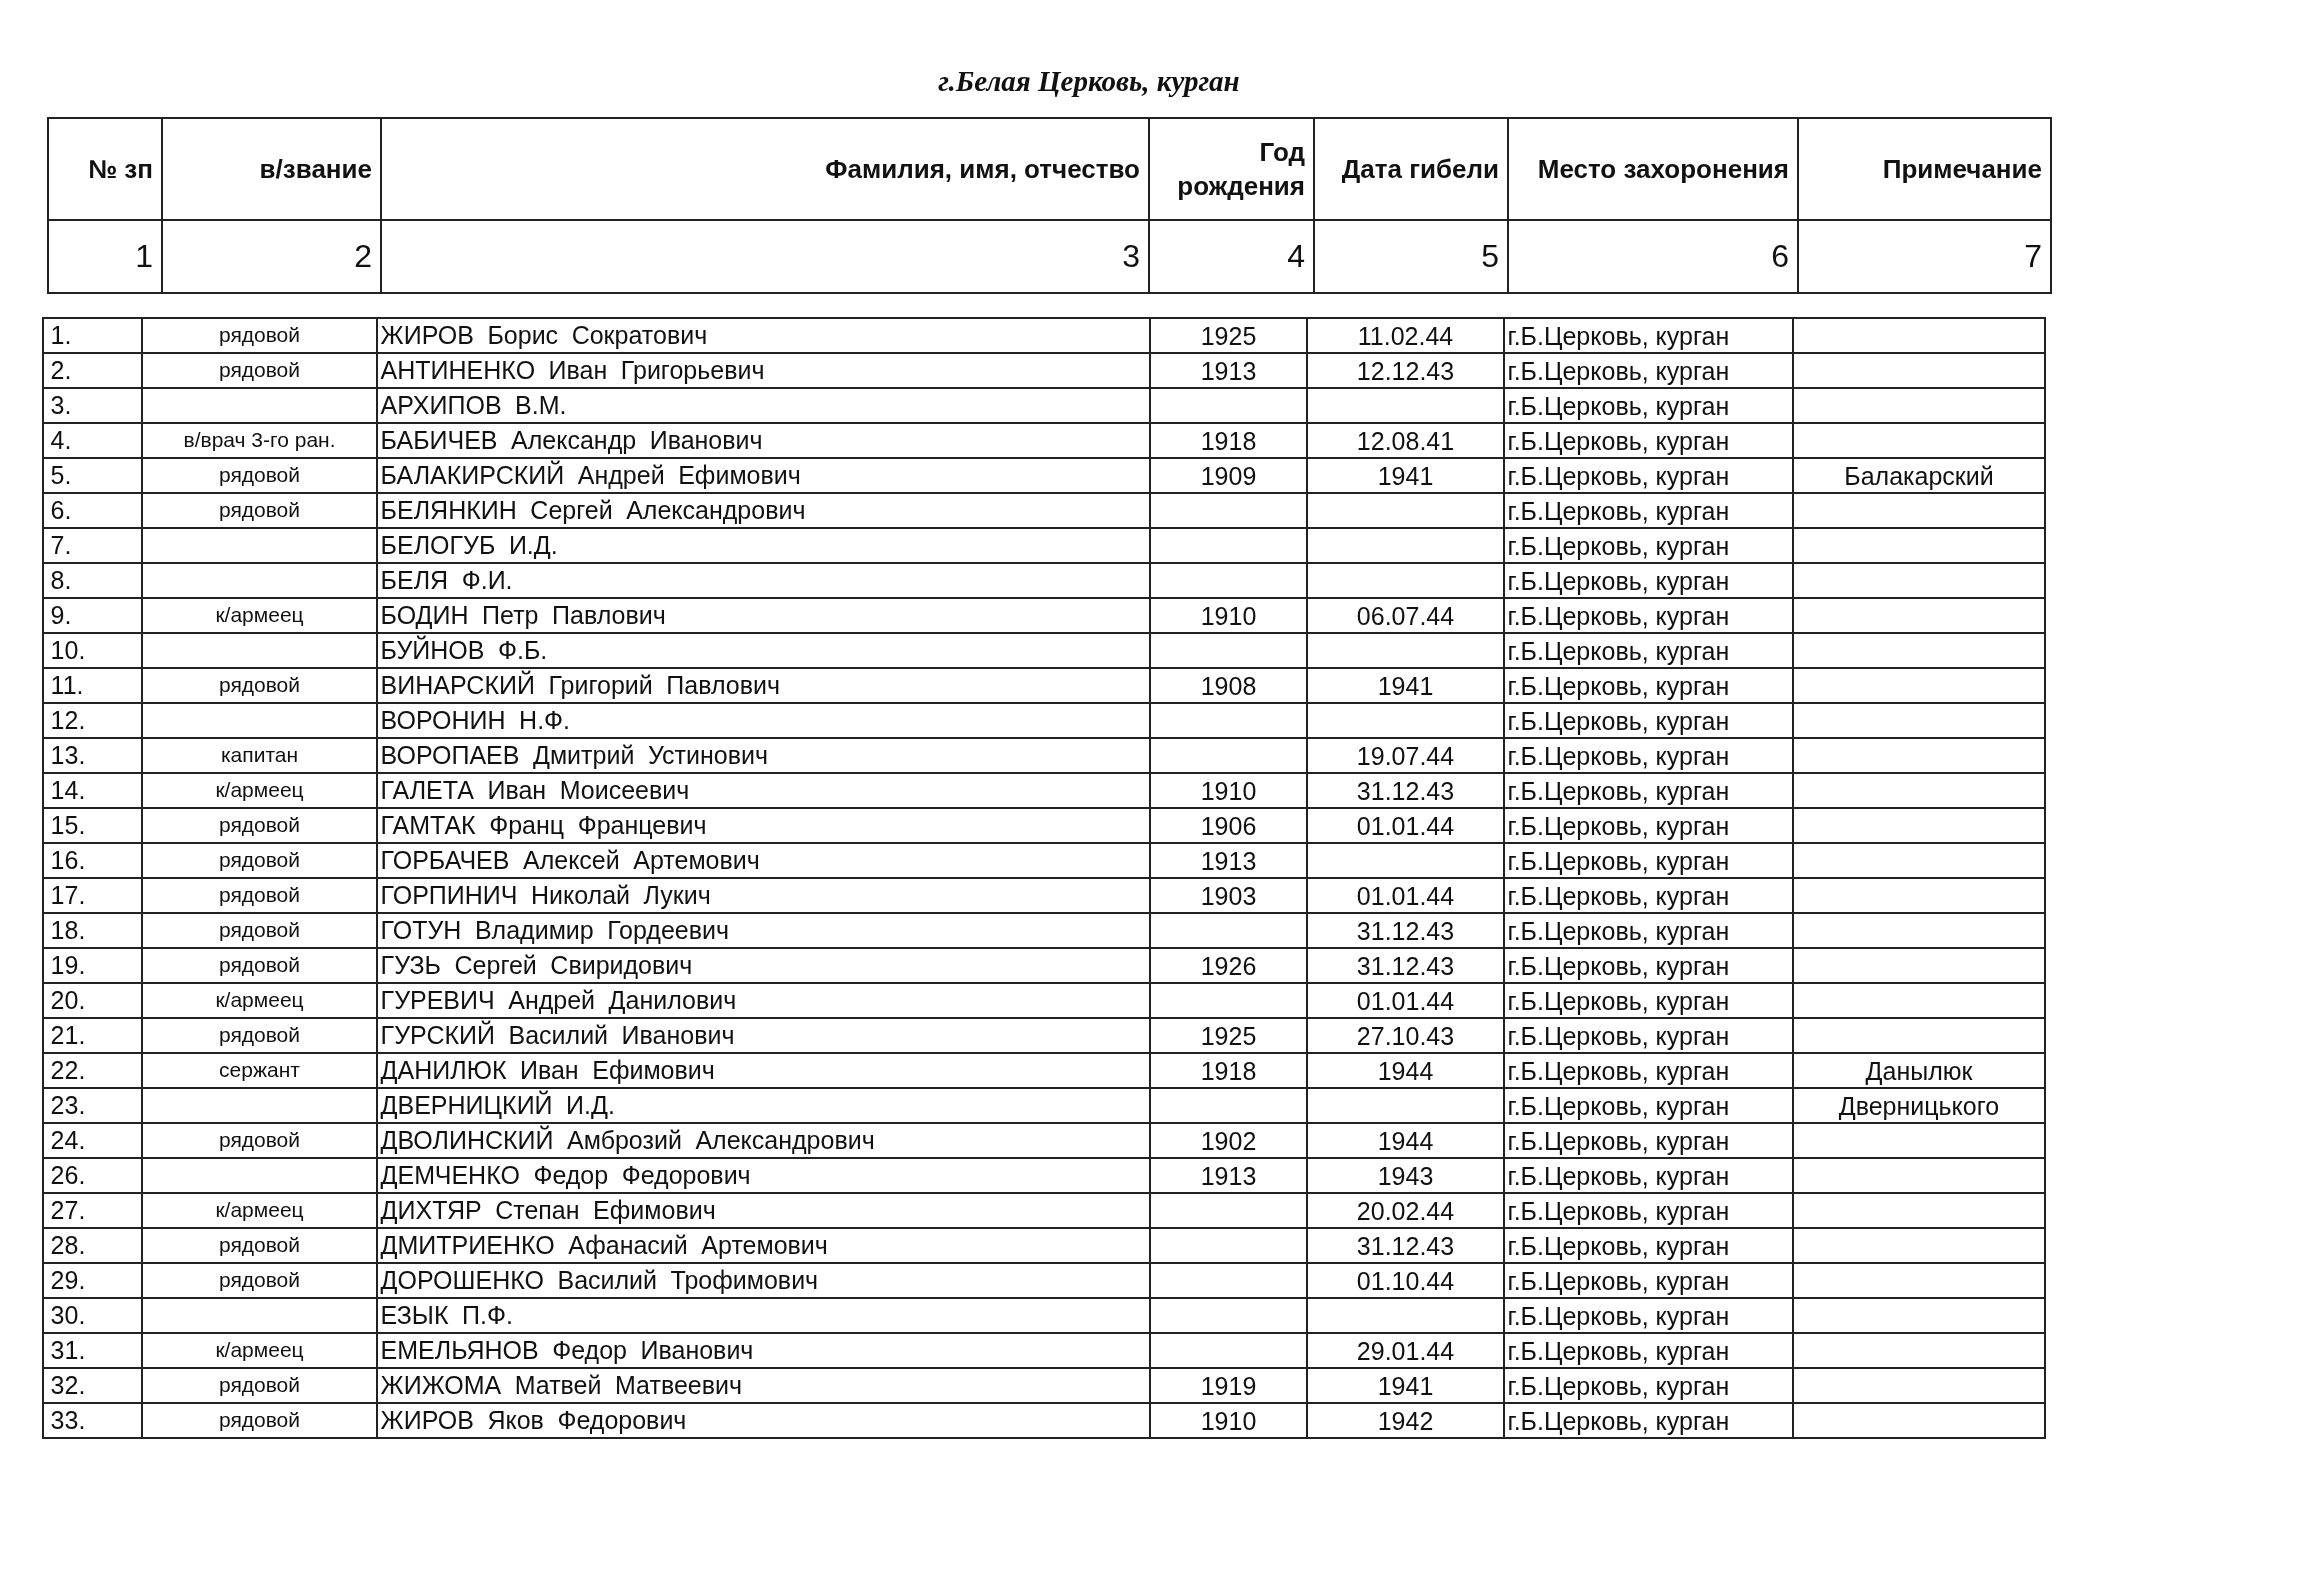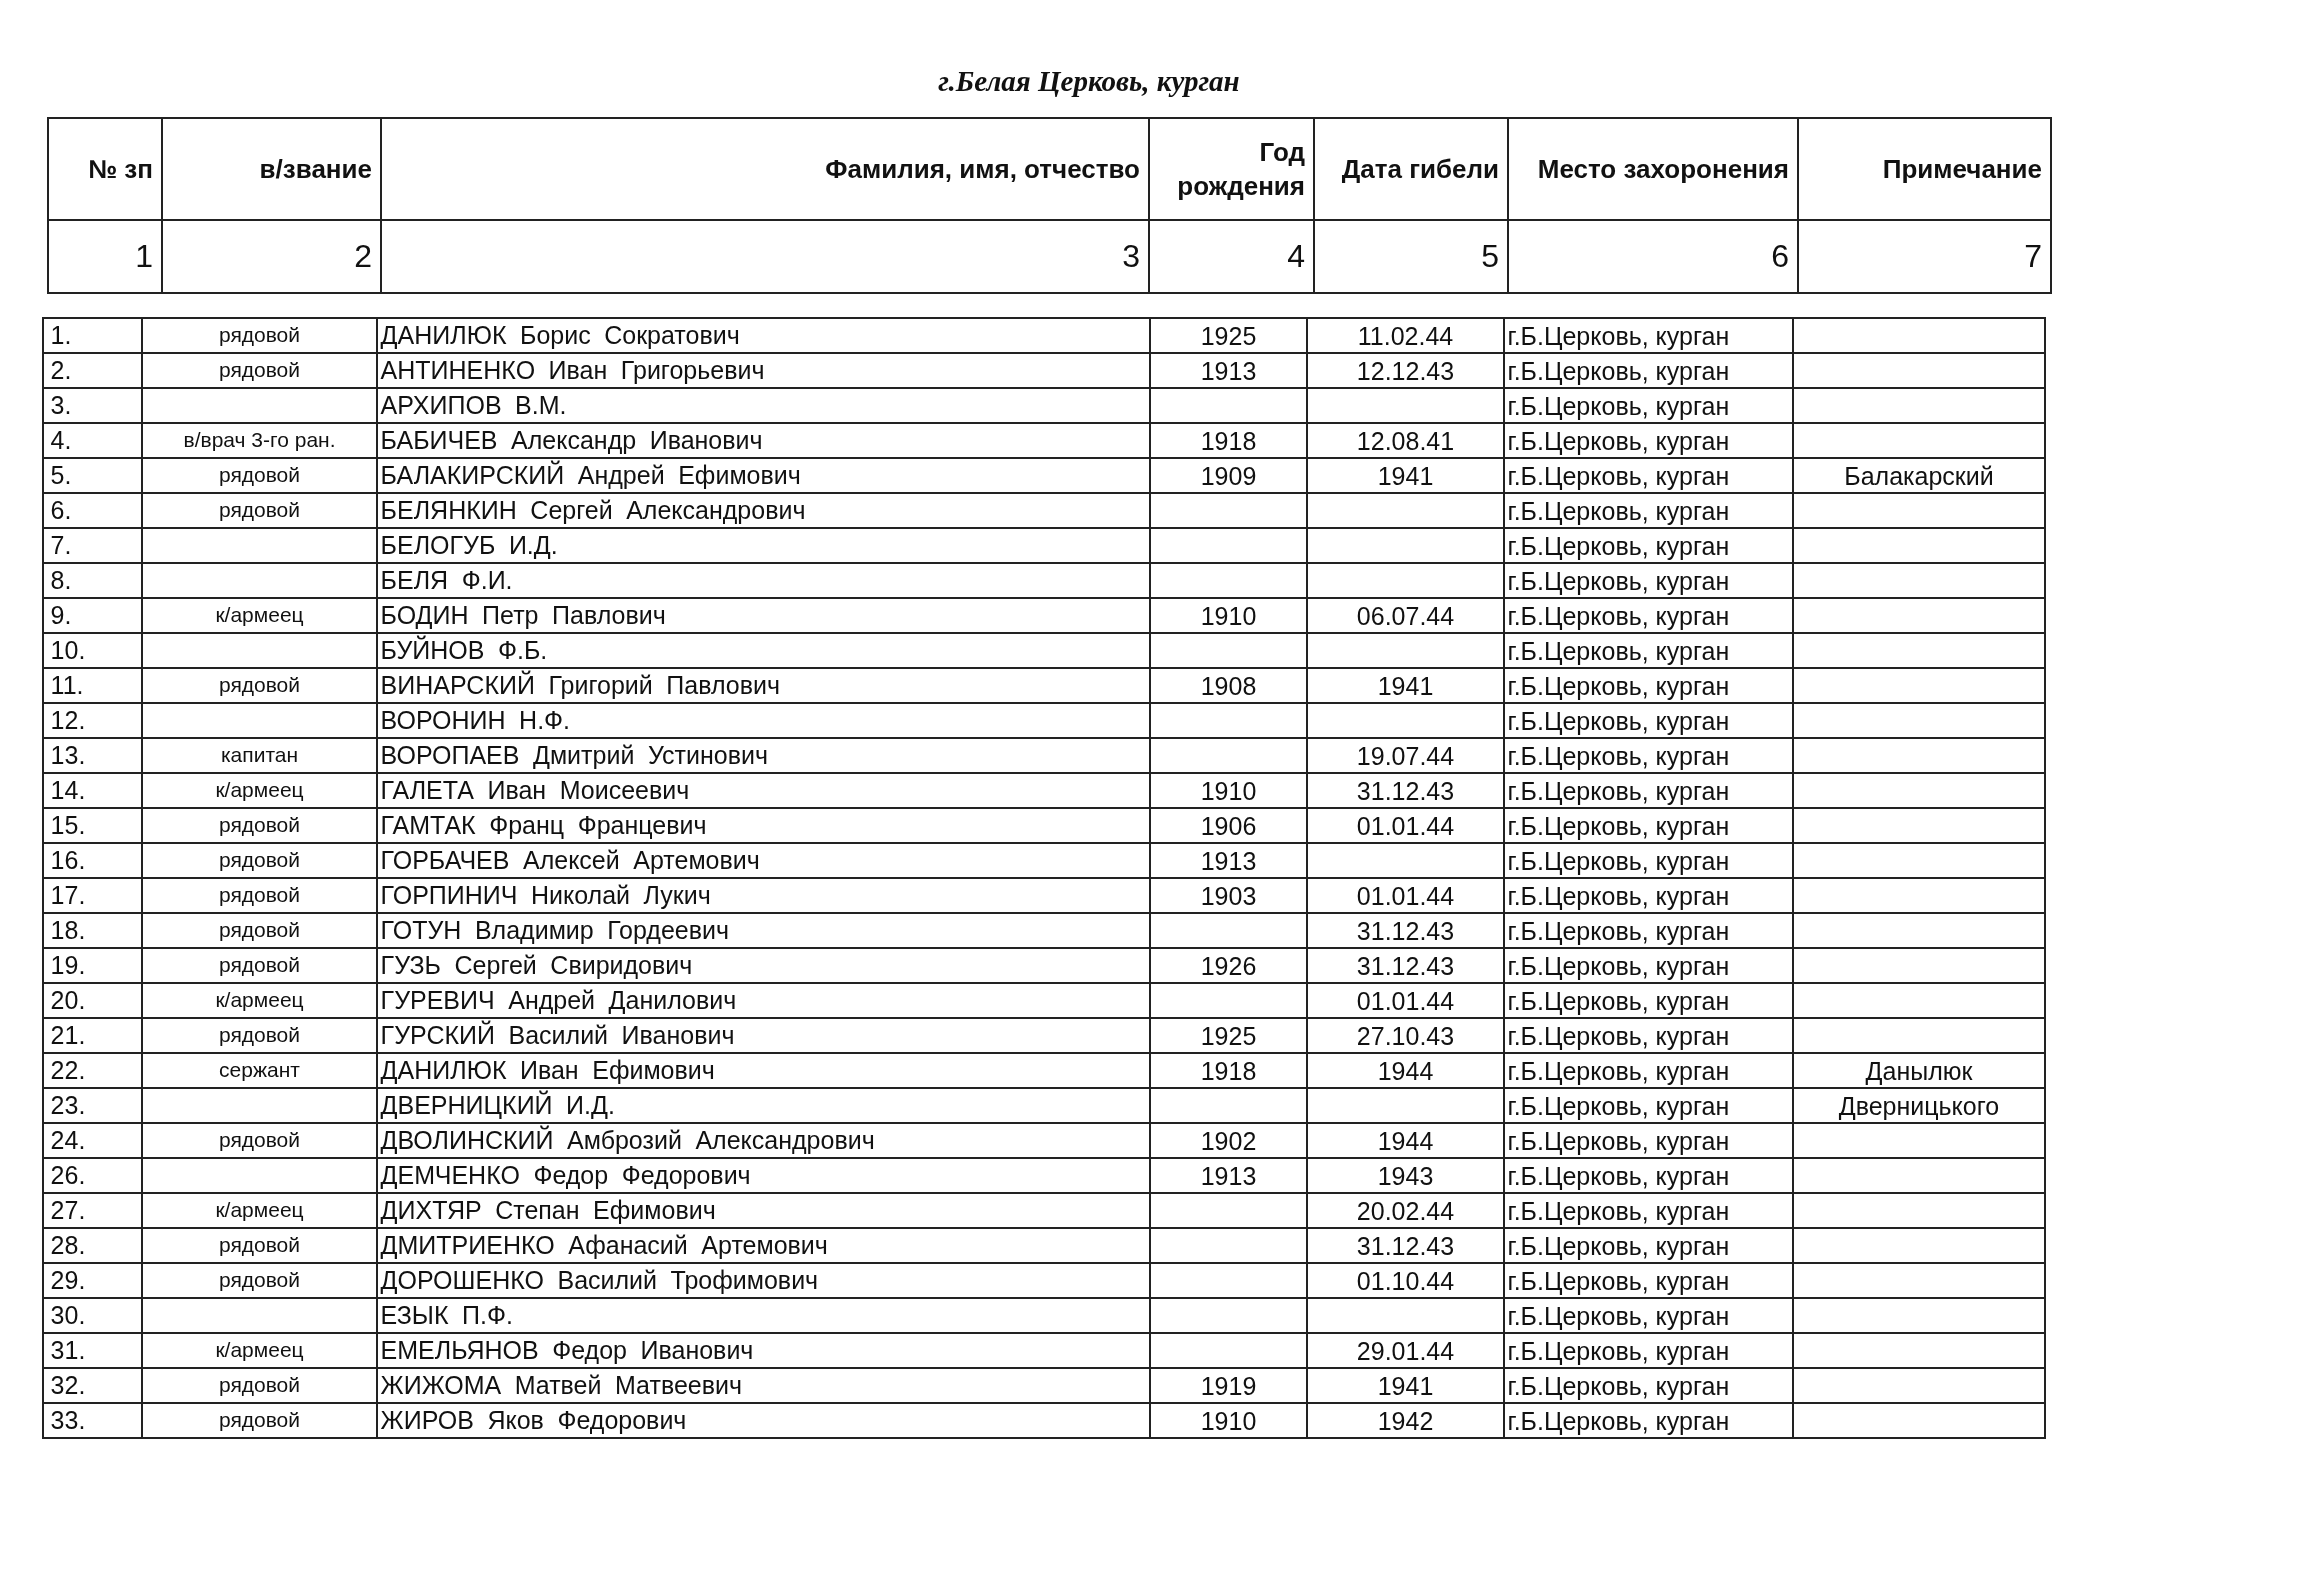--- a/index.html
+++ b/index.html
@@ -73,21 +73,21 @@
       <col style="width:773px">
     <col style="width:157px">
       <col style="width:197px">
       <col style="width:289px">
       <col style="width:252px">
   </colgroup>
   <tbody id="rows-body">
       <tr>
     <td class="c-num">1.</td>
     <td class="c-rank">рядовой</td>
-    <td class="c-name">ДАНИЛЮК Борис Сократович</td>
+    <td class="c-name">ЖИРОВ Борис Сократович</td>
     <td class="c-year">1925</td>
     <td class="c-date">11.02.44</td>
     <td class="c-place">г.Б.Церковь, курган</td>
     <td class="c-note"></td>
   </tr>
       <tr>
     <td class="c-num">2.</td>
     <td class="c-rank">рядовой</td>
     <td class="c-name">АНТИНЕНКО Иван Григорьевич</td>
     <td class="c-year">1913</td>

